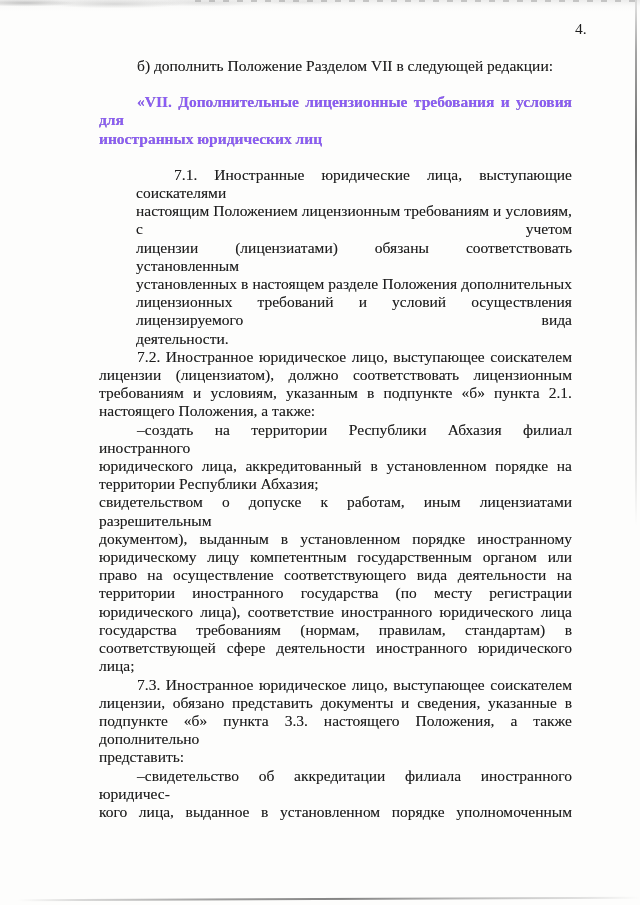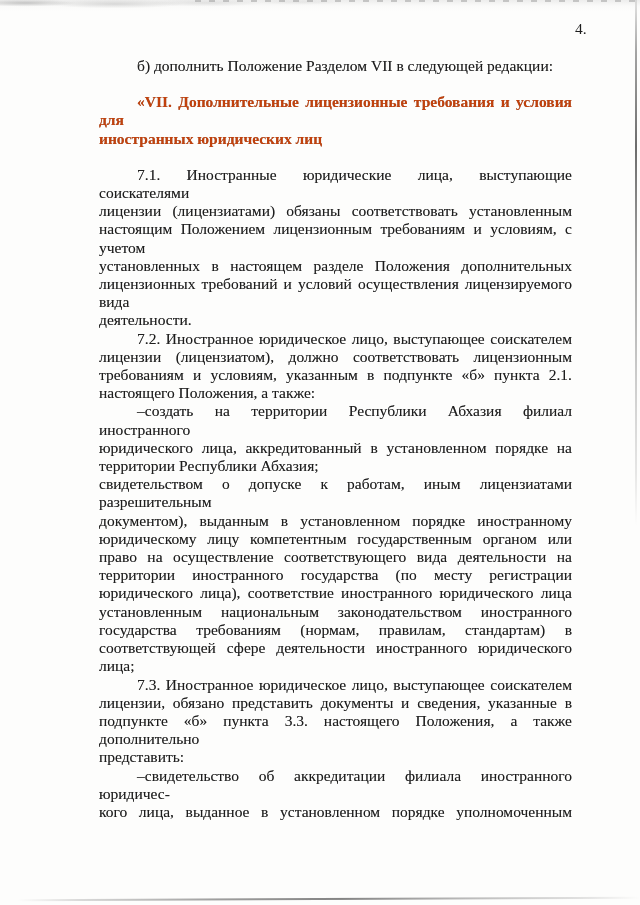--- a/index.html
+++ b/index.html
@@ -52,21 +52,21 @@
   .page-number {
     position: absolute; top: 20px; left: 575px;
     font-size: 15.5px; color: #1d1d1d;
   }
   .content {
     position: absolute; top: 57px; left: 99px; width: 473px;
     font-size: 15.5px; color: #1e1e1e;
     text-shadow: 0 0 0.5px rgba(30,30,30,0.45);
   }
   .para { margin: 0; }
-  .para.bold { font-weight: bold; color: #c2410c; }
+  .para.bold { font-weight: bold; color: #8b5cf6; }
   .line {
     line-height: 18.2px; min-height: 18.2px;
     text-align: justify; text-align-last: left;
     white-space: normal;
   }
   .line.fill { text-align-last: justify; }
   .line.indent { text-indent: 38px; }
 </style>
 </head>
 <body>
@@ -80,24 +80,24 @@
   <div class="page-number">4.</div>
 
   <div class="content" id="content">
       <div class="para">
         <div class="line indent">б) дополнить Положение Разделом VII в следующей редакции:</div>
       </div>
       <div class="para bold" style="margin-top: 18px;">
         <div class="line indent fill">«VII. Дополнительные лицензионные требования и условия для</div>
         <div class="line">иностранных юридических лиц</div>
       </div>
-      <div class="para" style="margin-top: 18px;">
+      <div class="para" style="margin-top: 18px; margin-left: 37px;">
         <div class="line indent fill">7.1. Иностранные юридические лица, выступающие соискателями</div>
+        <div class="line fill">настоящим Положением лицензионным требованиям и условиям, с учетом</div>
         <div class="line fill">лицензии (лицензиатами) обязаны соответствовать установленным</div>
-        <div class="line fill">настоящим Положением лицензионным требованиям и условиям, с учетом</div>
         <div class="line fill">установленных в настоящем разделе Положения дополнительных</div>
         <div class="line fill">лицензионных требований и условий осуществления лицензируемого вида</div>
         <div class="line">деятельности.</div>
       </div>
       <div class="para">
         <div class="line indent fill">7.2. Иностранное юридическое лицо, выступающее соискателем</div>
         <div class="line fill">лицензии (лицензиатом), должно соответствовать лицензионным</div>
         <div class="line fill">требованиям и условиям, указанным в подпункте «б» пункта 2.1.</div>
         <div class="line">настоящего Положения, а также:</div>
       </div>
@@ -106,21 +106,20 @@
         <div class="line fill">юридического лица, аккредитованный в установленном порядке на</div>
         <div class="line">территории Республики Абхазия;</div>
       </div>
       <div class="para">
         <div class="line fill">свидетельством о допуске к работам, иным лицензиатами разрешительным</div>
         <div class="line fill">документом), выданным в установленном порядке иностранному</div>
         <div class="line fill">юридическому лицу компетентным государственным органом или</div>
         <div class="line fill">право на осуществление соответствующего вида деятельности на</div>
         <div class="line fill">территории иностранного государства (по месту регистрации</div>
         <div class="line fill">юридического лица), соответствие иностранного юридического лица</div>
-        <div class="line fill">установленным национальным законодательством иностранного</div>
         <div class="line fill">государства требованиям (нормам, правилам, стандартам) в</div>
         <div class="line">соответствующей сфере деятельности иностранного юридического лица;</div>
       </div>
       <div class="para">
         <div class="line indent fill">7.3. Иностранное юридическое лицо, выступающее соискателем</div>
         <div class="line fill">лицензии, обязано представить документы и сведения, указанные в</div>
         <div class="line fill">подпункте «б» пункта 3.3. настоящего Положения, а также дополнительно</div>
         <div class="line">представить:</div>
       </div>
       <div class="para">

